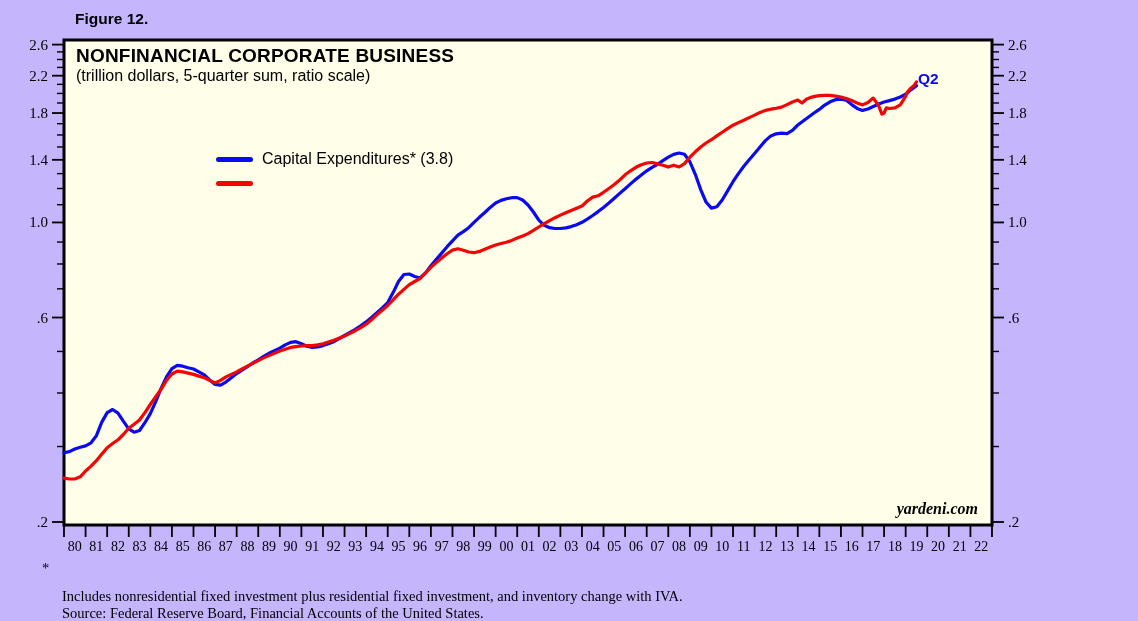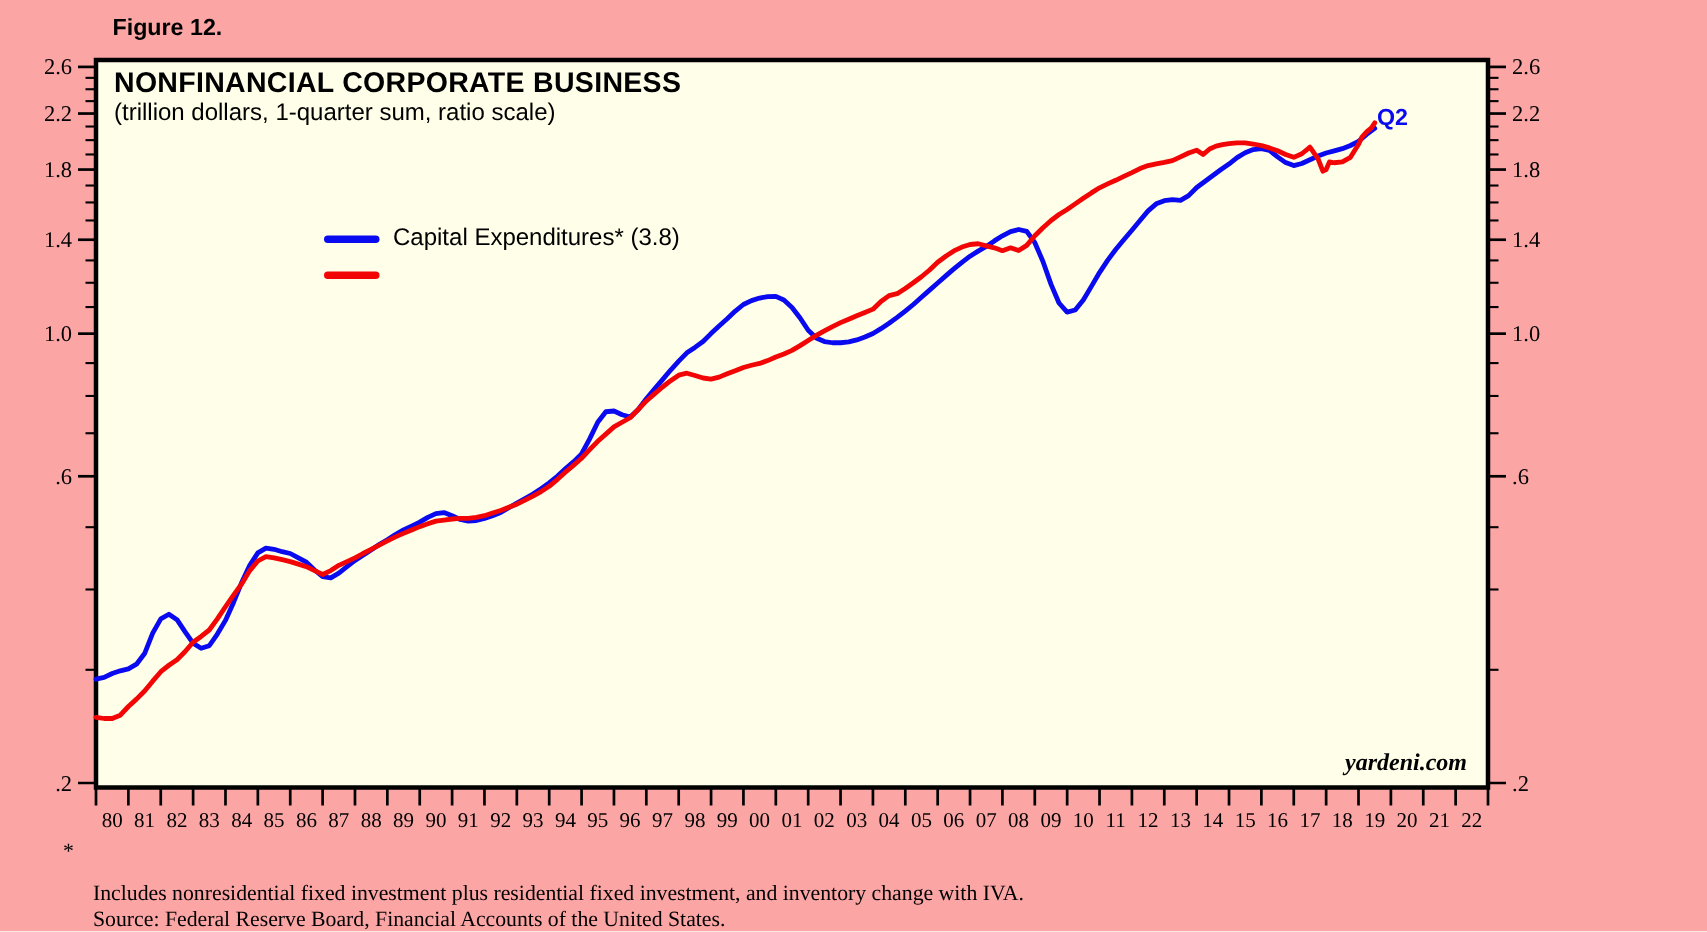--- a/index.html
+++ b/index.html
@@ -1,16 +1,16 @@
 <!DOCTYPE html>
 <html><head>
 <meta charset="utf-8">
 <style>
   html,body{margin:0;padding:0;background:#ffffff;}
-  #page{position:relative;width:1138px;height:621px;background:#fca5a5;overflow:hidden;
+  #page{position:relative;width:1138px;height:621px;background:#c4b5fd;overflow:hidden;
         font-family:"Liberation Sans",sans-serif;color:#000;}
   #figure-caption{position:absolute;left:75px;top:10px;font-size:15.5px;font-weight:bold;}
   #chart-svg{position:absolute;left:0;top:0;}
   #chart-title{position:absolute;left:76px;top:45px;font-size:19px;font-weight:bold;letter-spacing:.2px;}
   #chart-subtitle{position:absolute;left:76px;top:67px;font-size:16px;}
   #legend{position:absolute;left:216px;top:147px;}
   .legend-row{display:flex;align-items:center;height:24px;}
   .swatch{display:inline-block;width:37px;height:5px;border-radius:3px;margin-right:9px;}
   .legend-label{font-size:16px;}
   #q2-annotation{position:absolute;left:918px;top:70px;font-size:15.5px;font-weight:600;}
@@ -179,21 +179,21 @@
       <line x1="993" y1="67.41929988076083" x2="999" y2="67.41929988076083" stroke="#000000" stroke-width="1.4"></line>
       <line x1="57" y1="59.49791154440737" x2="63" y2="59.49791154440737" stroke="#000000" stroke-width="1.4"></line>
       <line x1="993" y1="59.49791154440737" x2="999" y2="59.49791154440737" stroke="#000000" stroke-width="1.4"></line>
       <line x1="57" y1="51.89993689930287" x2="63" y2="51.89993689930287" stroke="#000000" stroke-width="1.4"></line>
       <line x1="993" y1="51.89993689930287" x2="999" y2="51.89993689930287" stroke="#000000" stroke-width="1.4"></line>
       <polyline points="64.0,452.8 69.4,451.6 74.8,449.0 80.2,447.2 85.6,445.9 91.0,442.8 96.4,435.7 101.8,422.1 107.2,412.6 112.6,409.5 118.0,413.1 123.3,421.1 128.7,428.8 134.1,432.2 139.5,430.5 144.9,422.7 150.3,413.6 155.7,401.6 161.1,388.4 166.5,376.9 171.9,368.6 177.3,365.4 182.7,366.2 188.1,367.8 193.5,369.0 198.9,371.9 204.3,374.8 209.7,380.0 215.1,384.4 220.5,385.2 225.9,382.1 231.3,377.8 236.7,373.6 242.0,370.2 247.4,366.6 252.8,363.0 258.2,359.8 263.6,356.4 269.0,353.3 274.4,350.7 279.8,348.1 285.2,344.9 290.6,342.4 296.0,341.7 301.4,343.8 306.8,346.3 312.2,347.4 317.6,347.0 323.0,345.6 328.4,343.8 333.8,341.7 339.2,338.5 344.6,335.4 350.0,332.4 355.3,329.4 360.7,325.8 366.1,321.9 371.5,317.5 376.9,312.6 382.3,307.9 387.7,302.6 393.1,292.6 398.5,281.5 403.9,274.5 409.3,274.0 414.7,276.5 420.1,278.0 425.5,273.0 430.9,265.8 436.3,259.4 441.7,253.1 447.1,246.7 452.5,240.8 457.9,235.2 463.3,231.6 468.7,227.7 474.0,222.4 479.4,217.3 484.8,212.5 490.2,207.4 495.6,203.0 501.0,200.4 506.4,198.7 511.8,197.7 517.2,197.6 522.6,200.0 528.0,205.0 533.4,212.0 538.8,220.2 544.2,225.3 549.6,227.7 555.0,228.5 560.4,228.5 565.8,227.9 571.2,226.6 576.6,224.7 582.0,222.3 587.3,219.1 592.7,215.5 598.1,211.6 603.5,207.4 608.9,203.0 614.3,198.2 619.7,193.4 625.1,188.7 630.5,183.9 635.9,179.3 641.3,174.9 646.7,170.8 652.1,167.4 657.5,164.3 662.9,160.6 668.3,157.2 673.7,154.4 679.1,153.0 684.5,154.3 689.9,161.8 695.3,174.3 700.7,189.6 706.0,202.0 711.4,208.1 716.8,206.7 722.2,200.0 727.6,190.9 733.0,181.7 738.4,173.6 743.8,166.3 749.2,159.8 754.6,153.5 760.0,147.0 765.4,140.6 770.8,135.9 776.2,133.8 781.6,133.1 787.0,133.6 792.4,130.4 797.8,125.0 803.2,121.0 808.6,117.0 814.0,113.0 819.3,109.4 824.7,105.1 830.1,101.8 835.5,99.7 840.9,99.1 846.3,100.3 851.7,104.6 857.1,108.4 862.5,110.4 867.9,109.0 873.3,106.5 878.7,104.0 884.1,102.0 889.5,100.6 894.9,99.1 900.3,97.0 905.7,94.2 911.1,89.6 916.5,85.6" fill="none" stroke="#0a0af0" stroke-width="3.2" stroke-linejoin="round" stroke-linecap="round"></polyline>
       <polyline points="64.0,478.2 69.4,479.0 74.8,479.0 80.2,476.8 85.6,471.0 91.0,466.1 96.4,460.7 101.8,454.1 107.2,447.8 112.6,443.5 118.0,439.8 123.3,434.5 128.7,428.2 134.1,424.3 139.5,420.0 144.9,412.6 150.3,404.5 155.7,396.7 161.1,389.3 166.5,380.4 171.9,374.0 177.3,371.1 182.7,371.9 188.1,373.1 193.5,374.4 198.9,376.1 204.3,377.8 209.7,380.4 215.1,383.0 220.5,380.4 225.9,376.9 231.3,374.4 236.7,371.9 242.0,369.0 247.4,366.2 252.8,363.4 258.2,360.6 263.6,357.9 269.0,355.6 274.4,353.3 279.8,351.1 285.2,349.2 290.6,347.4 296.0,346.7 301.4,346.0 306.8,345.6 312.2,345.6 317.6,344.9 323.0,343.8 328.4,342.0 333.8,340.3 339.2,338.2 344.6,336.1 350.0,333.4 355.3,330.7 360.7,327.7 366.1,324.2 371.5,319.7 376.9,314.8 382.3,310.2 387.7,305.5 393.1,299.8 398.5,294.2 403.9,289.4 409.3,284.6 414.7,281.5 420.1,278.5 425.5,273.0 430.9,267.3 436.3,262.6 441.7,258.0 447.1,253.8 452.5,250.1 457.9,248.8 463.3,250.3 468.7,252.0 474.0,252.7 479.4,251.4 484.8,249.2 490.2,247.1 495.6,245.0 501.0,243.5 506.4,242.3 511.8,240.4 517.2,238.0 522.6,236.0 528.0,233.6 533.4,230.4 538.8,227.0 544.2,223.6 549.6,220.6 555.0,217.7 560.4,215.1 565.8,212.8 571.2,210.5 576.6,208.3 582.0,206.1 587.3,201.0 592.7,197.1 598.1,195.8 603.5,192.3 608.9,188.5 614.3,184.5 619.7,180.0 625.1,174.8 630.5,170.8 635.9,167.3 641.3,164.7 646.7,163.0 652.1,162.5 657.5,163.9 662.9,165.2 668.3,167.1 673.7,165.2 679.1,167.0 684.5,163.6 689.9,157.2 695.3,151.8 700.7,147.0 706.0,143.0 711.4,139.7 716.8,135.9 722.2,132.2 727.6,128.6 733.0,125.2 738.4,122.6 743.8,120.2 749.2,117.6 754.6,115.1 760.0,112.4 765.4,110.4 770.8,109.2 776.2,108.3 781.6,107.1 787.0,104.6 792.4,102.0 797.8,100.1 802.1,103.0 806.4,99.3 810.7,97.4 815.0,96.4 819.3,95.7 824.7,95.3 830.1,95.3 835.5,96.1 840.9,97.0 846.3,98.6 851.7,100.5 857.1,103.0 862.5,104.9 867.9,102.5 873.3,98.1 878.7,105.9 881.9,114.1 884.1,113.0 886.3,107.9 889.5,108.5 894.9,107.9 900.3,104.9 905.7,96.2 907.8,91.6 911.1,87.9 914.3,85.2 916.5,81.9" fill="none" stroke="#f20505" stroke-width="3.2" stroke-linejoin="round" stroke-linecap="round"></polyline>
     </svg>
 
   <div id="chart-title">NONFINANCIAL CORPORATE BUSINESS</div>
-  <div id="chart-subtitle">(trillion dollars, 1-quarter sum, ratio scale)</div>
+  <div id="chart-subtitle">(trillion dollars, 5-quarter sum, ratio scale)</div>
 
   <div id="legend">
     <div class="legend-row">
       <span class="swatch" style="background: rgb(10, 10, 240);"></span>
       <span class="legend-label">Capital Expenditures* (3.8)</span>
     </div>
     <div class="legend-row">
       <span class="swatch" style="background: rgb(242, 5, 5);"></span>
     </div>
   </div>

